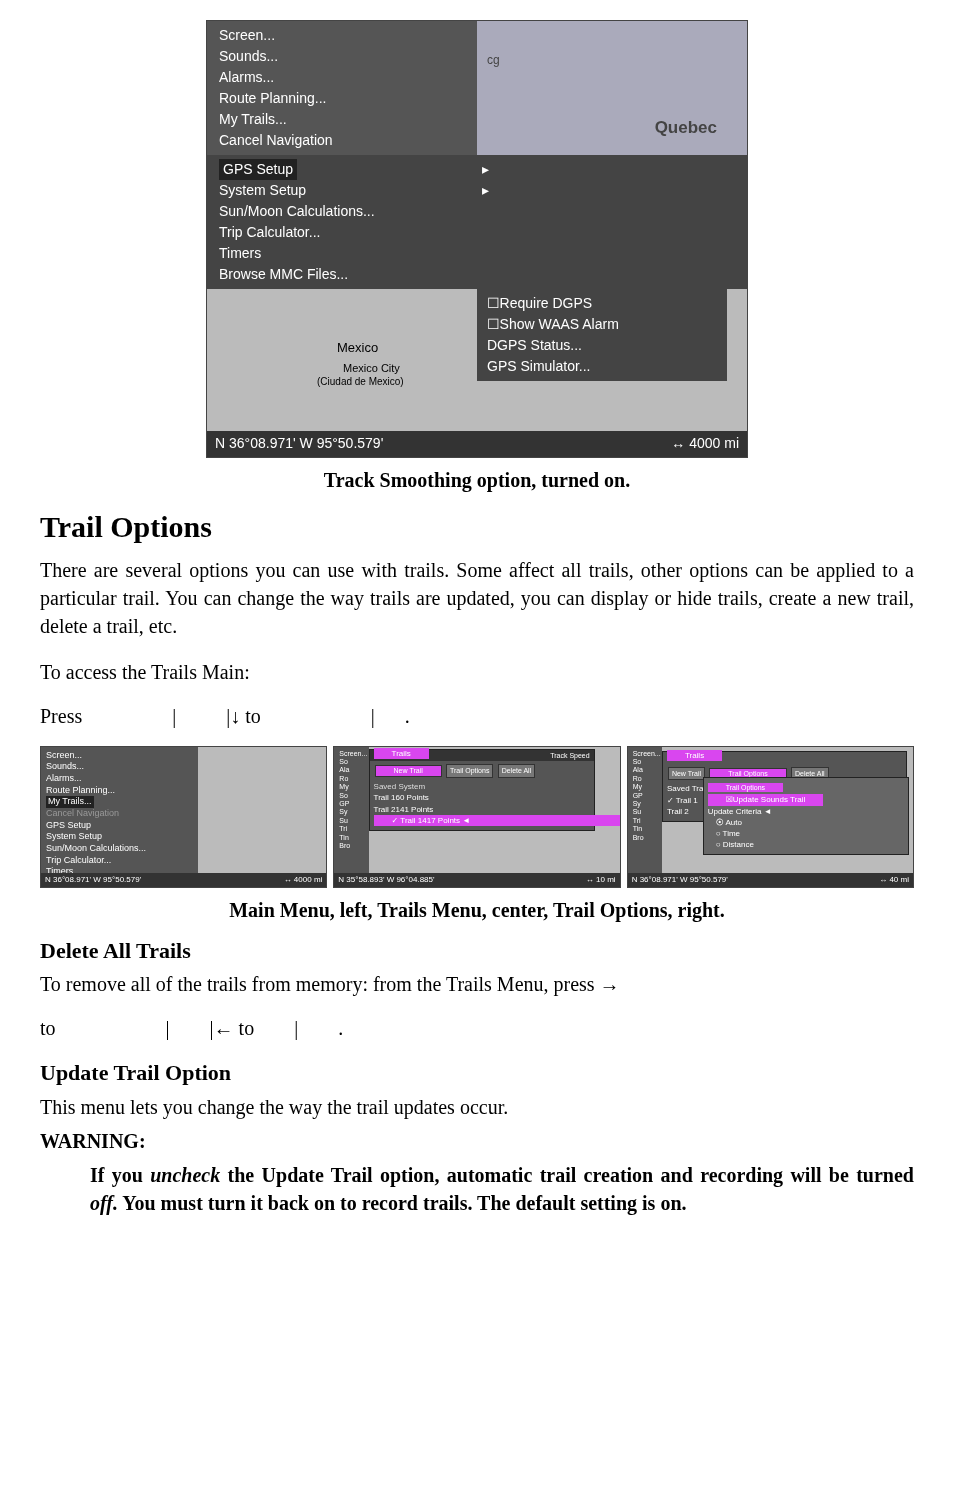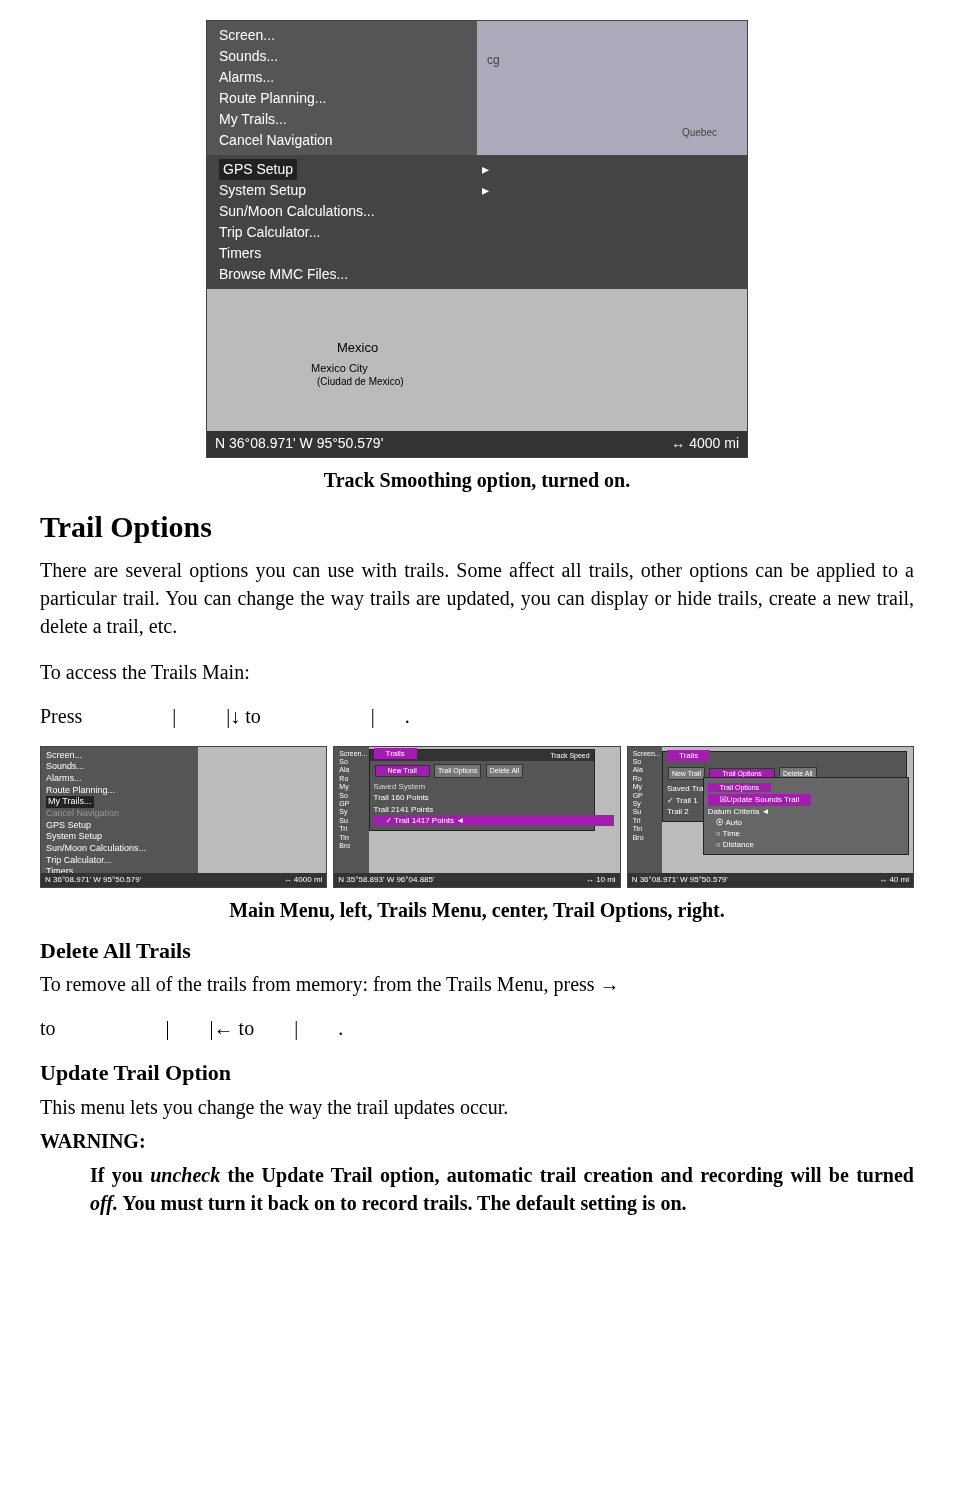--- a/index.html
+++ b/index.html
@@ -148,23 +148,23 @@
     border: 1px solid #222;
     padding: 4px;
     font-size: 8px;
     line-height: 1.4;
   }
   .mini .overlay .row {
     display: flex;
     justify-content: flex-start;
   }
   .mini .overlay .hl {
-    background: #a21caf;
+    background: #d946ef;
     display: inline-block;
-    padding: 0 12px;
+    padding: 0 18px;
   }
   .mini .btn {
     display: inline-block;
     background: #777;
     border: 1px solid #333;
     padding: 1px 3px;
     font-size: 7px;
     margin: 1px;
   }
   .instruct {
@@ -184,37 +184,43 @@
     <div class="left" style="width:50%;">
       <div>Screen...</div>
       <div>Sounds...</div>
       <div>Alarms...</div>
       <div>Route Planning...</div>
       <div>My Trails...</div>
       <div class="disabled">Cancel Navigation</div>
     </div>
     <div class="right" style="width:50%; background:#aab; color:#444; position:relative;">
       <div style="position:absolute; left:10px; top:30px; font-size:12px;">cg</div>
-      <div style="position:absolute; right:30px; bottom:15px; font-size:10px; font-weight:normal;">Quebec</div>
+      <div style="position:absolute; right:30px; bottom:15px; font-size:17px; font-weight:bold;">Quebec</div>
     </div>
   </div>
   <div class="submenu">
     <div class="left">
       <div><span class="highlight">GPS Setup</span> <span style="float:right;">▸</span></div>
       <div><span>System Setup</span> <span style="float:right;">▸</span></div>
       <div>Sun/Moon Calculations...</div>
       <div>Trip Calculator...</div>
       <div>Timers</div>
       <div>Browse MMC Files...</div>
     </div>
   </div>
   <div class="mapbit">
     <div style="position:absolute; left:130px; top:50px;">Mexico</div>
-    <div style="position:absolute; left:104px; top:72px; font-size:11px;">Mexico City</div>
+    <div style="position:absolute; left:136px; top:72px; font-size:11px;">Mexico City</div>
     <div style="position:absolute; left:110px; top:86px; font-size:10px;">(Ciudad de Mexico)</div>
+    <div class="mapoverlay">
+      <div>☐Require DGPS</div>
+      <div>☐Show WAAS Alarm</div>
+      <div>DGPS Status...</div>
+      <div>GPS Simulator...</div>
+    </div>
   </div>
   <div class="statusbar">
     <span>N   36°08.971'   W   95°50.579'</span>
     <span>↔ 4000 mi</span>
   </div>
 </div>
 
 <div class="caption">Track Smoothing option, turned on.</div>
 
 <h2>Trail Options</h2>
@@ -321,21 +327,21 @@
         <span class="btn hl">Trail Options</span>
         <span class="btn">Delete All</span>
       </div>
       <div style="margin-top:2px;">Saved Tra</div>
       <div>✓ Trail 1</div>
       <div>Trail 2</div>
     </div>
     <div class="overlay" style="left:75px; top:30px; right:4px; background:#666;">
       <div class="hl" style="font-size:7px; margin-bottom:2px; display:inline-block;">Trail Options</div>
       <div><span class="hl">☒Update Sounds Trail</span></div>
-      <div>Datum Criteria      ◄</div>
+      <div>Update Criteria      ◄</div>
       <div style="padding-left:8px;">⦿ Auto</div>
       <div style="padding-left:8px;">○ Time</div>
       <div style="padding-left:8px;">○ Distance</div>
     </div>
     <div class="botbar">
       <span>N   36°08.971'   W   95°50.579'</span>
       <span>↔    40 mi</span>
     </div>
   </div>
 

